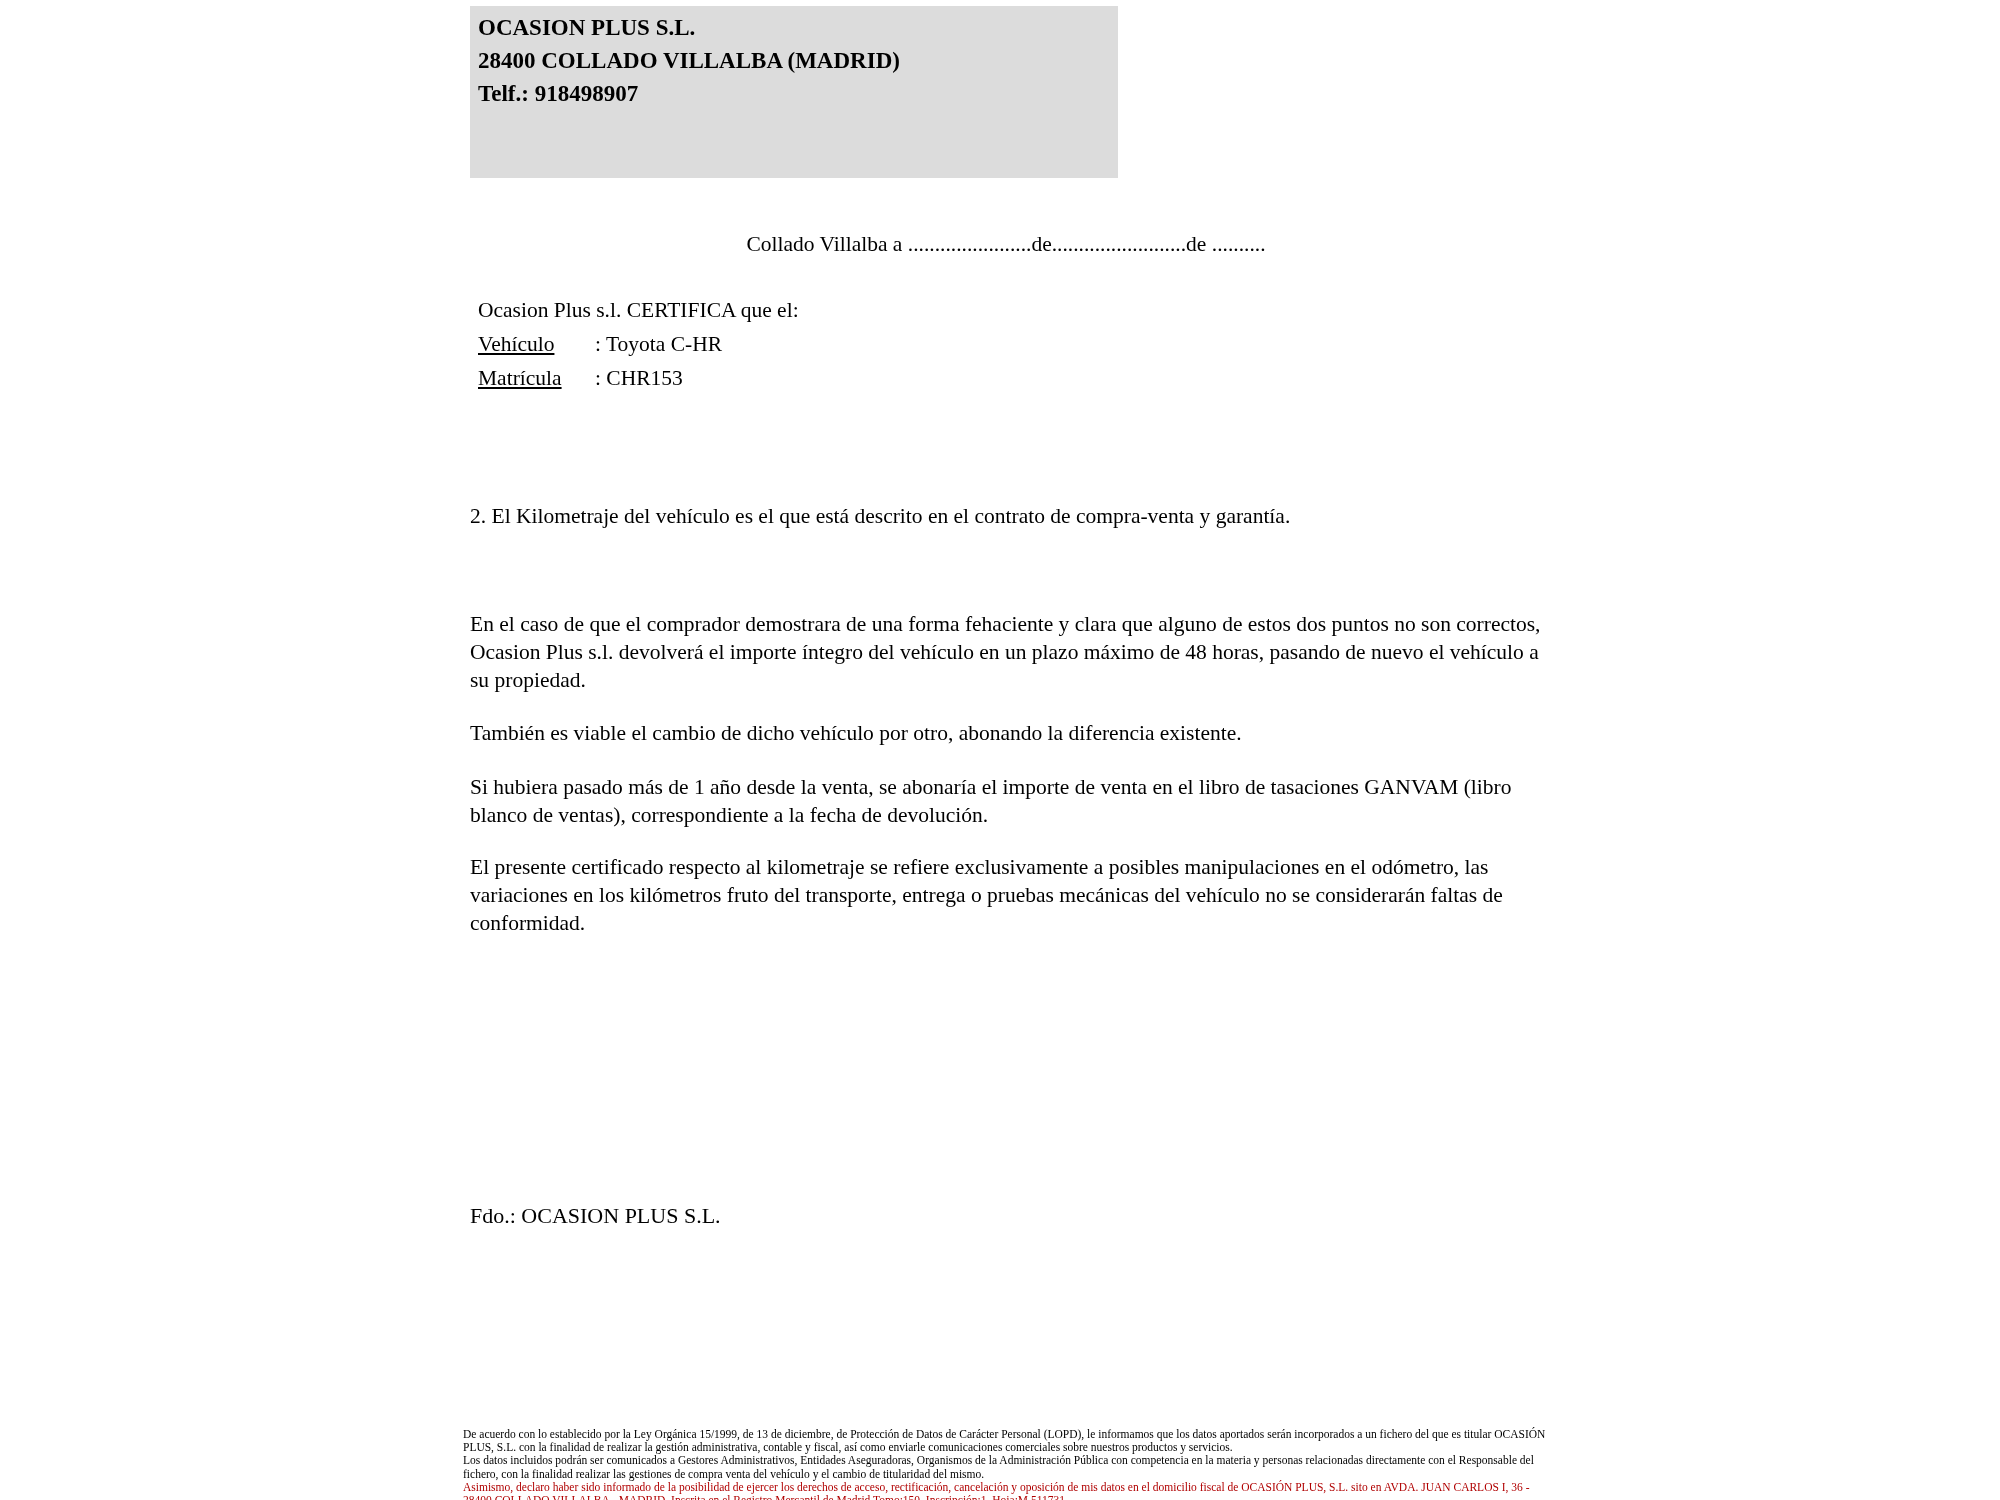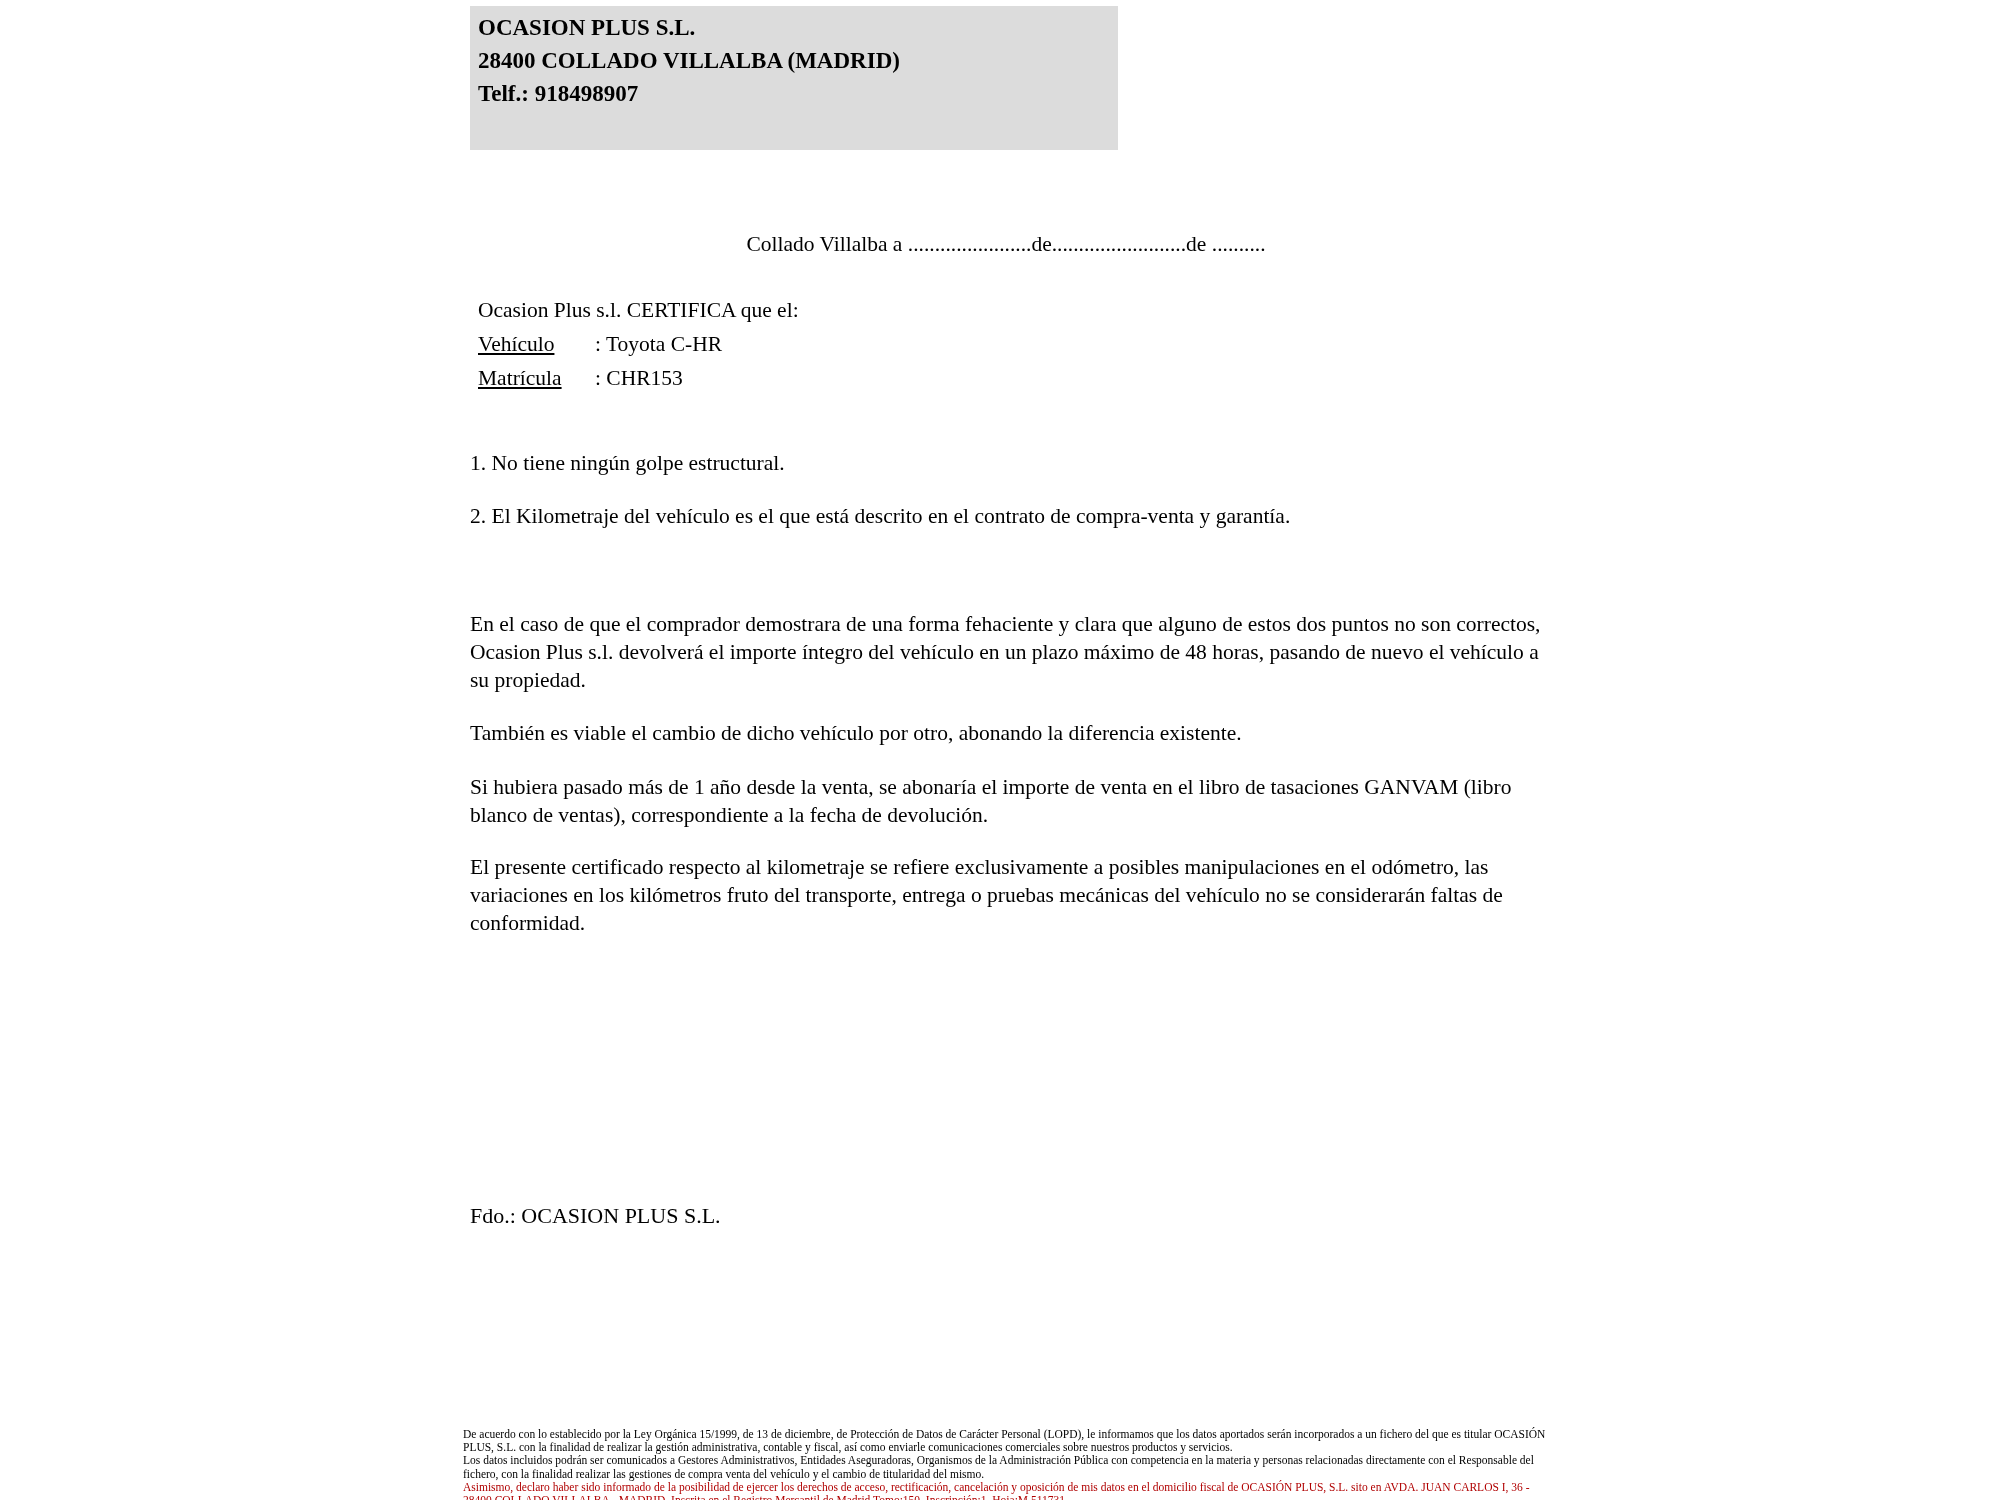--- a/index.html
+++ b/index.html
@@ -10,21 +10,21 @@
     background: #ffffff;
     font-family: "Liberation Serif", serif;
     color: #000000;
     overflow: hidden;
   }
   .header-box {
     position: absolute;
     left: 470px;
     top: 6px;
     width: 648px;
-    height: 144px;
+    height: 172px;
     box-sizing: border-box;
     padding: 5px 0 0 8px;
     background: var(--header-bg, #dcdcdc);
     font-weight: bold;
     font-size: 23px;
     line-height: 33px;
   }
   .date-line {
     position: absolute;
     top: 232px;
@@ -89,21 +89,20 @@
   <div class="certify">
     <div>Ocasion Plus s.l. CERTIFICA que el:</div>
     <div class="cert-row">
       <span class="cert-label"><span class="u">Vehículo</span></span><span>: Toyota C-HR</span>
     </div>
     <div class="cert-row">
       <span class="cert-label"><span class="u">Matrícula</span></span><span>: CHR153</span>
     </div>
   </div>
 
-  <div class="para pt1">1. No tiene ningún golpe estructural.</div>
   <div class="para pt2">2. El Kilometraje del vehículo es el que está descrito en el contrato de compra-venta y garantía.</div>
 
   <div class="para pa">En el caso de que el comprador demostrara de una forma fehaciente y clara que alguno de estos dos puntos no son correctos, Ocasion Plus s.l. devolverá el importe íntegro del vehículo en un plazo máximo de 48 horas, pasando de nuevo el vehículo a su propiedad.</div>
   <div class="para pb">También es viable el cambio de dicho vehículo por otro, abonando la diferencia existente.</div>
   <div class="para pc">Si hubiera pasado más de 1 año desde la venta, se abonaría el importe de venta en el libro de tasaciones GANVAM (libro blanco de ventas), correspondiente a la fecha de devolución.</div>
   <div class="para pd">El presente certificado respecto al kilometraje se refiere exclusivamente a posibles manipulaciones en el odómetro, las variaciones en los kilómetros fruto del transporte, entrega o pruebas mecánicas del vehículo no se considerarán faltas de conformidad.</div>
 
   <div class="signature">Fdo.: OCASION PLUS S.L.</div>
 
   <div class="footer">

